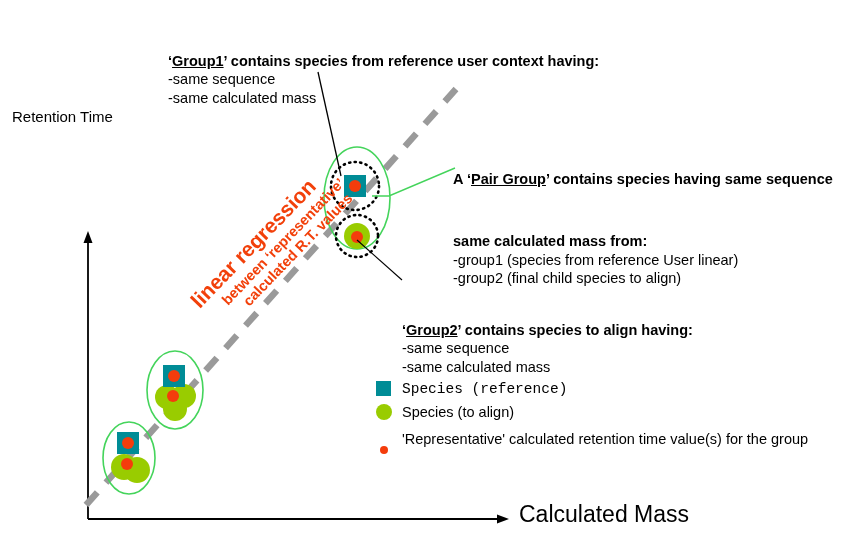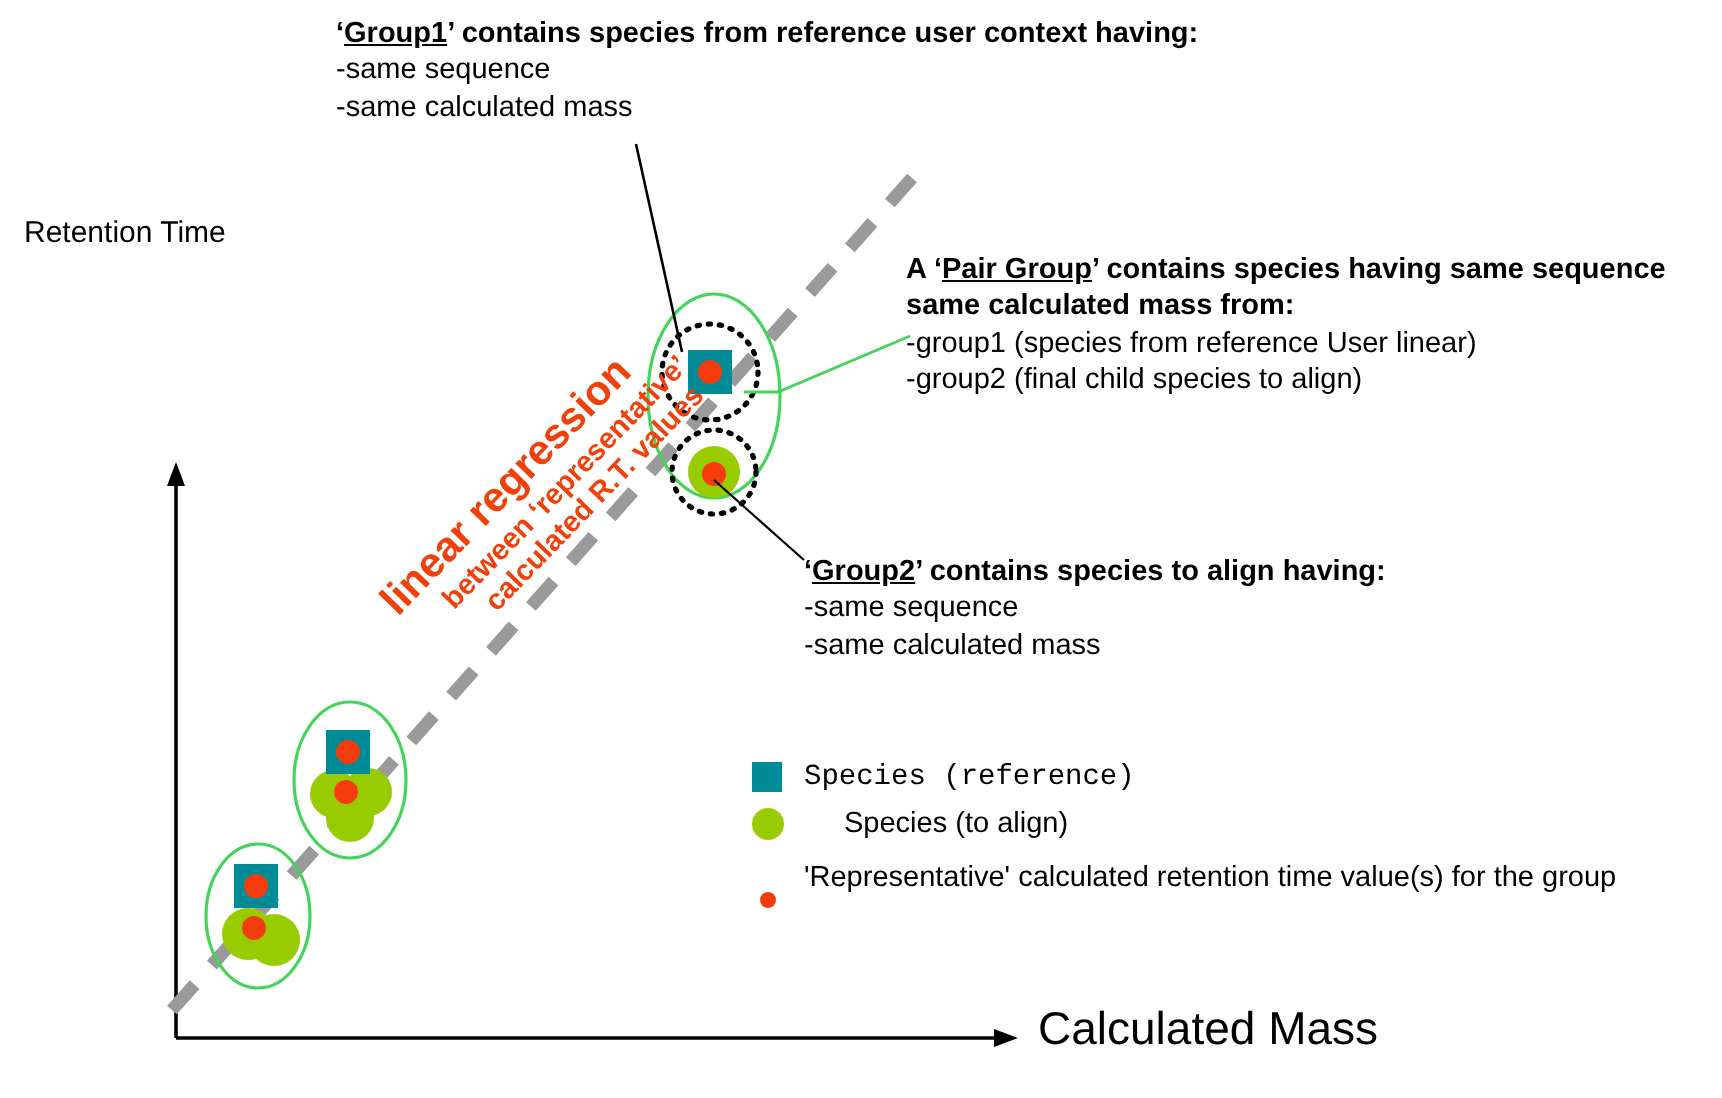--- a/index.html
+++ b/index.html
@@ -29,20 +29,21 @@
   .txt {
     position: absolute;
     color: #000000;
     white-space: nowrap;
     line-height: 1.26;
   }
   .callout { font-size: 14.5px; }
   .callout .hd {
     font-weight: bold;
     display: block;
+    margin-top: 44px;
   }
   .callout .u { text-decoration: underline; }
   .callout .ln { display: block; }
 
   
   #group1-callout { left: 168px; top: 8px; }
   #pairgroup-callout { left: 453px; top: 126px; }
   #group2-callout { left: 402px; top: 277px; }
 
   
@@ -81,21 +82,21 @@
     width: 16px; height: 16px;
     border-radius: 50%;
     background: #99CC00;
   }
   .sw-dot {
     width: 8px; height: 8px;
     border-radius: 50%;
     background: #F43C0C;
   }
   #legend-row-reference { left: 26px; top: 2px; font-family: Liberation Mono, monospace; }
-  #legend-row-toalign  { left: 26px; top: 25px; margin-left: 20px; }
+  #legend-row-toalign  { left: 26px; top: 25px; }
   #legend-row-representative { left: 26px; top: 52px; }
   #legend-mark-reference { top: 3px; }
   #legend-mark-toalign   { top: 26px; }
   #legend-mark-representative { top: 68px; left: 4px; }
 
   
   #regression-annotation {
     position: absolute;
     left: 186px;
     top: 296px;

